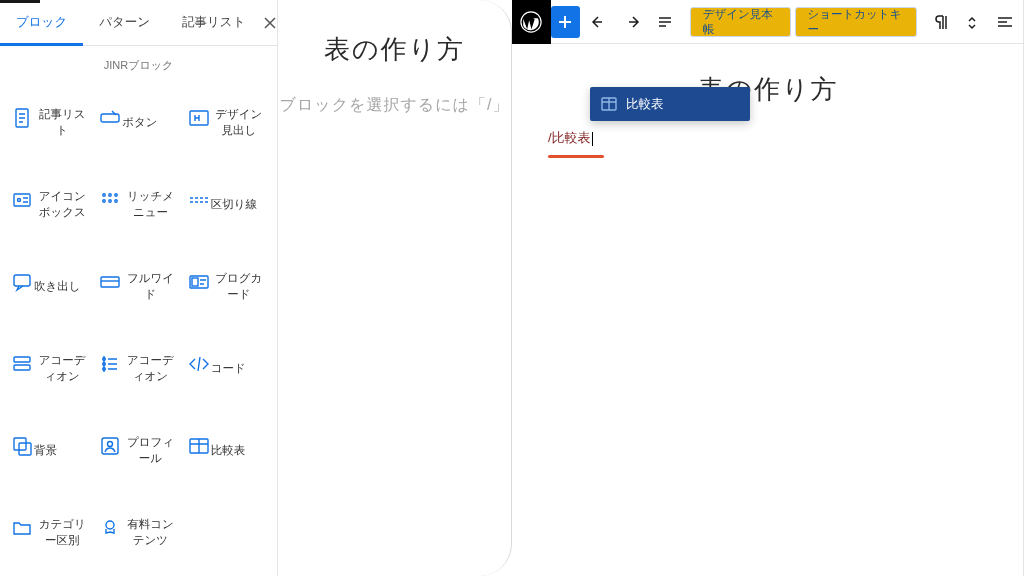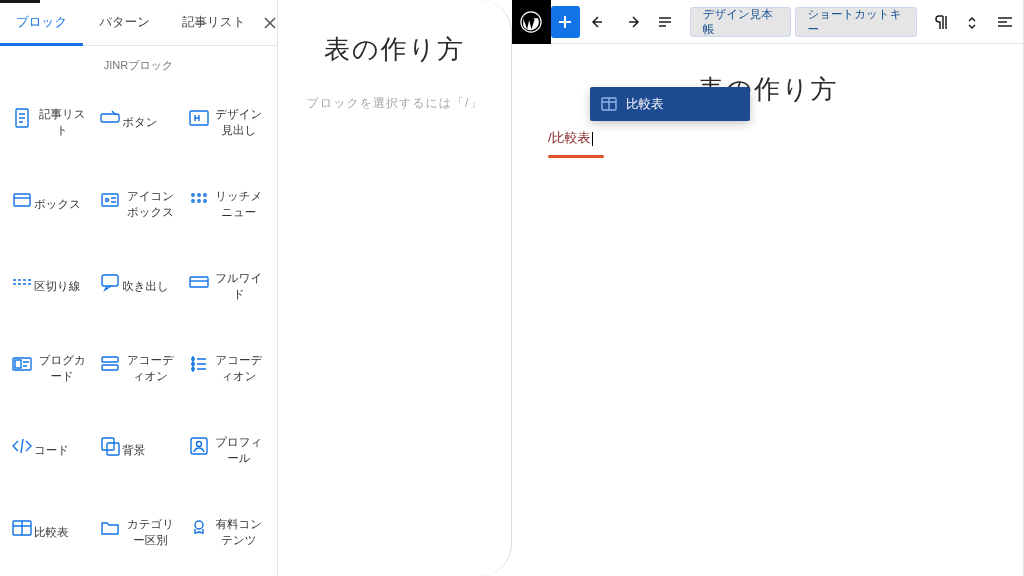--- a/index.html
+++ b/index.html
@@ -31,31 +31,31 @@
   .close{width:46px;height:46px;display:flex;align-items:center;justify-content:center;cursor:pointer;}
   .close svg{width:18px;height:18px;stroke:#555;stroke-width:1.5;fill:none;}
   .section-label{font-size:11px;color:var(--muted);padding:12px 16px 4px;text-align:center;}
   .grid{display:grid;grid-template-columns:repeat(3,1fr);padding:4px 6px 12px;gap:4px 0;}
   .block{display:flex;flex-direction:row;align-items:center;justify-content:flex-start;padding:14px 4px 8px;min-height:78px;cursor:pointer;border-radius:3px;position:relative;}
   .block .ico{width:24px;height:24px;color:var(--bright-blue);margin-bottom:10px;}
   .block .ico svg{width:24px;height:24px;stroke:currentColor;stroke-width:1.4;fill:none;}
   .block .lbl{font-size:11.5px;color:#333;text-align:center;line-height:1.35;}
   .preview-col{flex:1;display:flex;flex-direction:column;align-items:center;padding-top:32px;}
   .preview-title{font-size:26px;color:#2b2b2b;font-weight:500;letter-spacing:2px;}
-  .preview-hint{margin-top:28px;font-size:12px;color:#a6a6a6;letter-spacing:1px;}
+  .preview-hint{margin-top:28px;font-size:16px;color:#a6a6a6;letter-spacing:1px;}
 
   
   .topbar{display:flex;align-items:center;height:44px;border-bottom:1px solid var(--panel-border);padding:0 6px;gap:4px;}
   .wp-logo{width:42px;height:44px;background:#000;display:flex;align-items:center;justify-content:center;margin:-0px -4px 0 -6px;}
   .wp-logo svg{width:22px;height:22px;fill:#fff;}
   .sq-btn{width:32px;height:32px;border-radius:3px;display:flex;align-items:center;justify-content:center;cursor:pointer;}
   .sq-btn svg{width:20px;height:20px;stroke:#1e1e1e;stroke-width:1.5;fill:none;}
   .add-btn{background:var(--bright-blue);}
   .add-btn svg{stroke:#fff;stroke-width:2;}
-  .pill{height:30px;padding:0 12px;border:1px solid #c9d8ef;color:var(--toolbar-btn);background:#e5e5e5;font-size:11.5px;border-radius:3px;display:flex;align-items:center;cursor:pointer;}
+  .pill{height:30px;padding:0 12px;border:1px solid #c9d8ef;color:var(--toolbar-btn);background:#eab308;font-size:11.5px;border-radius:3px;display:flex;align-items:center;cursor:pointer;}
   .topbar .gap{width:2px;}
   .mini{width:30px;height:30px;display:flex;align-items:center;justify-content:center;border:1px solid transparent;border-radius:3px;cursor:pointer;}
   .mini svg{width:18px;height:18px;stroke:#1e1e1e;stroke-width:1.5;fill:none;}
   .editor-body{position:relative;padding:28px 36px;}
   .doc-title{font-size:26px;color:#2b2b2b;font-weight:500;letter-spacing:2px;text-align:center;}
   .slash-area{margin-top:20px;position:relative;}
   .slash-input{font-size:13px;color:#7f1d1d;padding:2px 0;}
   .slash-input .caret{display:inline-block;width:1px;height:14px;background:#000;vertical-align:middle;margin-left:1px;}
   .slash-underline{height:3px;width:56px;background:var(--orange);margin-top:6px;border-radius:2px;}
   .suggestion{position:absolute;top:-40px;left:42px;width:160px;height:34px;background:var(--accent-blue);border-radius:2px;display:flex;align-items:center;padding:0 10px;gap:8px;color:#fff;font-size:12.5px;box-shadow:0 3px 10px rgba(0,0,0,.22);}
@@ -101,27 +101,20 @@
             <div class="block">
               <span class="ico"><svg viewBox="0 0 24 24">
                   <rect x="3" y="5" width="18" height="14" rx="1"></rect>
                   <path d="M8 9v6M8 12h4M12 9v6"></path>
                 </svg></span>
               <span class="lbl">デザイン見出し</span>
             </div>
             <div class="block">
               <span class="ico"><svg viewBox="0 0 24 24">
                   <rect x="4" y="6" width="16" height="12" rx="1"></rect>
-                  <path d="M4 10h16"></path>
-                </svg></span>
-              <span class="lbl">ボックス</span>
-            </div>
-            <div class="block">
-              <span class="ico"><svg viewBox="0 0 24 24">
-                  <rect x="4" y="6" width="16" height="12" rx="1"></rect>
                   <circle cx="9" cy="12" r="1.5"></circle>
                   <path d="M13 10h5M13 14h5"></path>
                 </svg></span>
               <span class="lbl">アイコンボックス</span>
             </div>
             <div class="block">
               <span class="ico"><svg viewBox="0 0 24 24">
                   <circle cx="6" cy="7" r="1.2"></circle>
                   <circle cx="12" cy="7" r="1.2"></circle>
                   <circle cx="18" cy="7" r="1.2"></circle>

